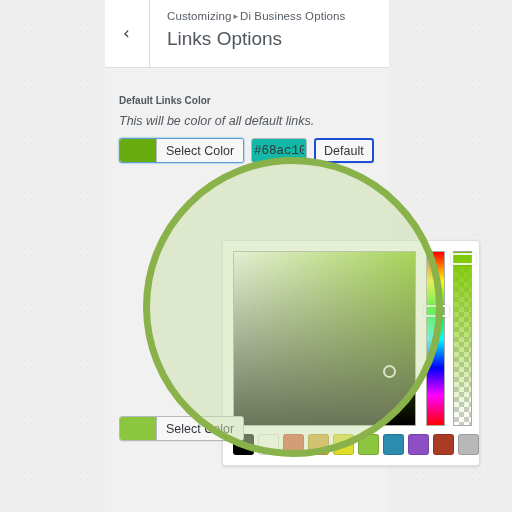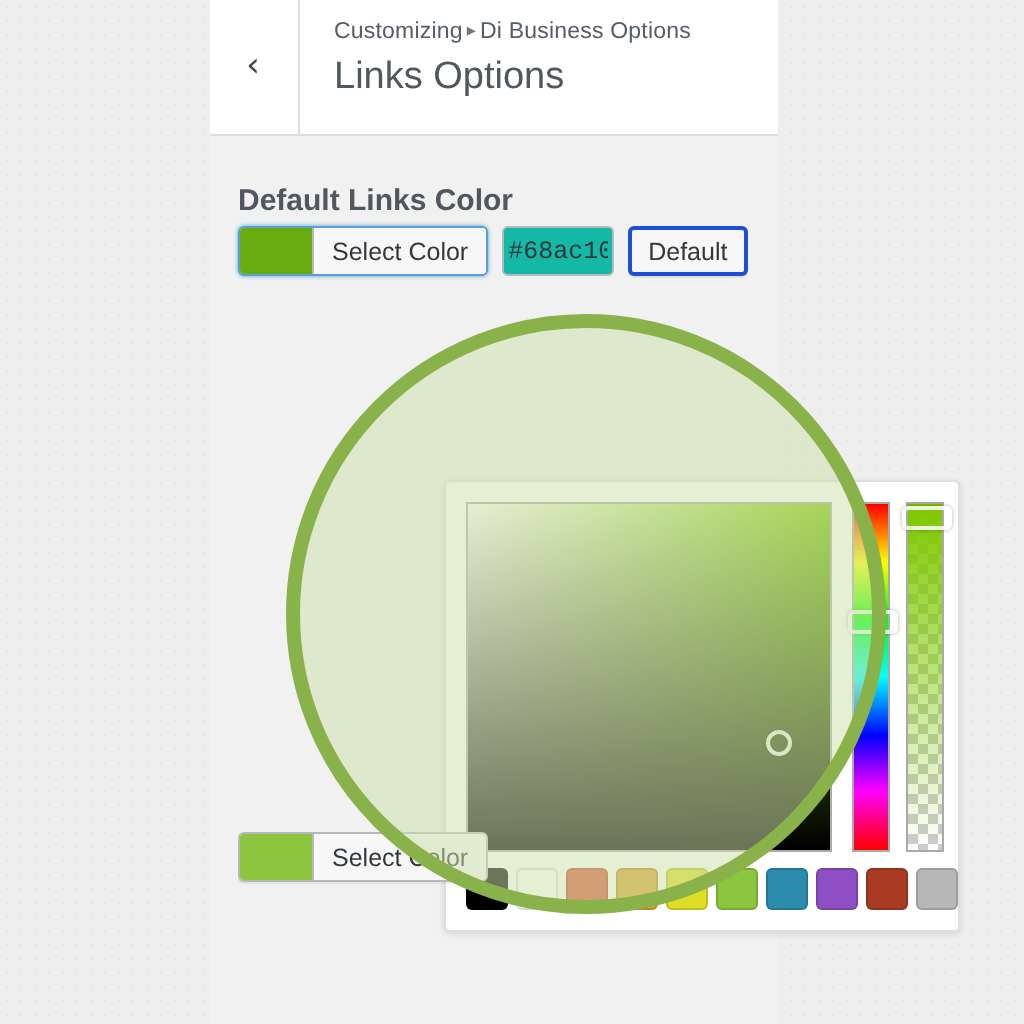--- a/index.html
+++ b/index.html
@@ -97,21 +97,21 @@
 
   .control-section {
     position: absolute;
     left: 14px;
     right: 12px;
   }
   #control-links-color { top: 24px; }
   #control-links-hover { top: 348px; }
 
   .control-label {
-    font-size: 15px;
+    font-size: 10px;
     font-weight: 700;
     color: #50575e;
     line-height: 17px;
     margin-bottom: 4px;
   }
   .control-desc {
     font-size: 12.5px;
     font-style: italic;
     color: #50575e;
     line-height: 17px;
@@ -305,20 +305,21 @@
         <span>Customizing</span><span class="crumb-sep">▸</span><span>Di Business Options</span>
       </div>
       <div id="panel-title">Links Options</div>
     </div>
   </div>
 
   <div id="panel-body">
 
     <div class="control-section" id="control-links-color">
       <div class="control-label">Default Links Color</div>
+      <div class="control-desc">This will be color of all default links.</div>
       <div class="picker-row">
         <div class="wp-color-result focused">
           <span class="color-chip" id="chip-1" style="background: rgb(104, 172, 16);"></span>
           <span class="color-result-text">Select Color</span>
         </div>
         <input class="hex-input" id="hex-1" type="text" value="#68ac10" style="">
         <button class="default-button">Default</button>
       </div>
     </div>
 

